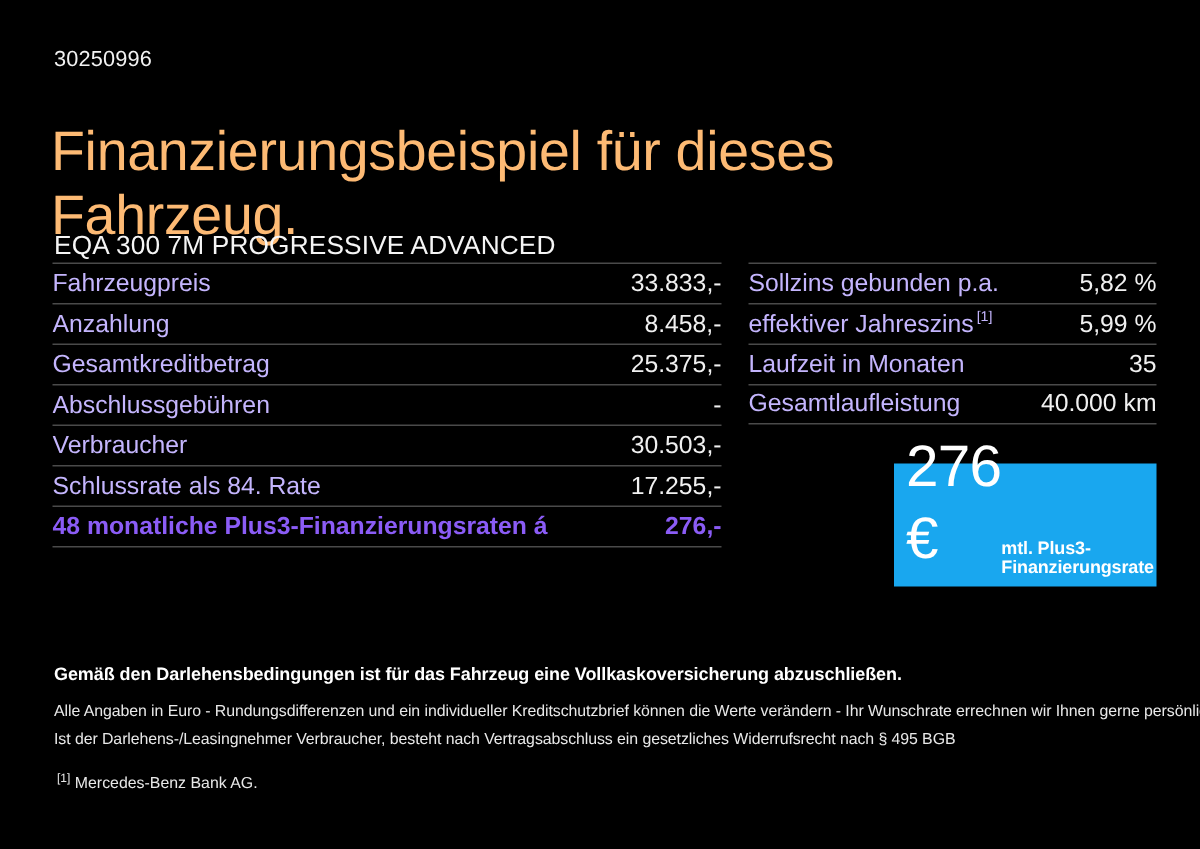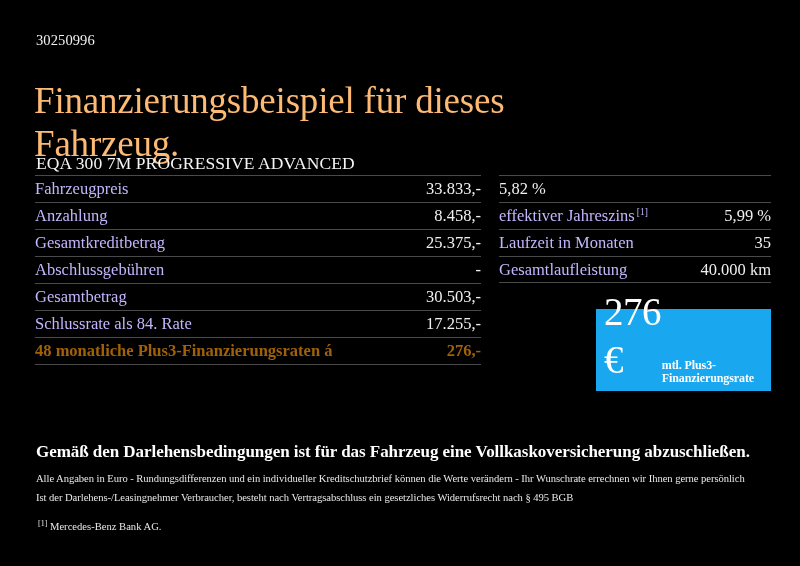--- a/index.html
+++ b/index.html
@@ -13,21 +13,20 @@
     color: #ffffff;
     -webkit-font-smoothing: antialiased;
   }
   .page {
     position: relative;
     width: 800px;
     height: 566px;
     background: #000000;
     overflow: hidden;
     box-sizing: border-box;
-    font-family: Liberation Serif, serif;
   }
 
   
   .stock-id {
     position: absolute;
     left: 36px;
     top: 32px;
     font-size: 14.5px;
     letter-spacing: 0.1px;
     color: #f2f2f2;
@@ -96,21 +95,21 @@
     color: #f0f0f0;
     text-align: right;
   }
   .row.total {
     font-weight: 700;
     border-bottom: 1px solid #4a4a4a;
     height: 28px;
   }
   .row.total .label,
   .row.total .value {
-    color: #a16207;
+    color: #8b5cf6;
   }
   .table-right .row.last {
     border-bottom: 1px solid #4a4a4a;
   }
   sup.fn {
     font-size: 9.5px;
     vertical-align: super;
     line-height: 0;
     padding-left: 2px;
   }
@@ -147,21 +146,21 @@
   }
 
   
   .footer {
     position: absolute;
     left: 36px;
     top: 443px;
     width: 740px;
   }
   .footer-bold {
-    font-size: 17px;
+    font-size: 12px;
     font-weight: 700;
     color: #ffffff;
     line-height: 1.0;
     margin-bottom: 10px;
     letter-spacing: -0.05px;
   }
   .footer-line {
     font-size: 10.6px;
     font-weight: 400;
     color: #e8e8e8;
@@ -201,35 +200,36 @@
     </div>
     <div class="row">
       <span class="label">Gesamtkreditbetrag</span>
       <span class="value">25.375,-</span>
     </div>
     <div class="row">
       <span class="label">Abschlussgebühren</span>
       <span class="value">-</span>
     </div>
     <div class="row">
-      <span class="label">Gesamtbetrag</span>
+      <span class="label">Verbraucher</span>
       <span class="value">30.503,-</span>
     </div>
     <div class="row">
       <span class="label">Schlussrate als 84. Rate</span>
       <span class="value">17.255,-</span>
     </div>
     <div class="row total">
       <span class="label">48 monatliche Plus3-Finanzierungsraten á</span>
       <span class="value">276,-</span>
     </div>
   </div>
 
   <div class="table table-right">
     <div class="row">
+      <span class="label"><span>Sollzins gebunden p.a.</span><sup class="fn"></sup></span>
       <span class="value">5,82 %</span>
     </div>
     <div class="row">
       <span class="label"><span>effektiver Jahreszins</span><sup class="fn">[1]</sup></span>
       <span class="value">5,99 %</span>
     </div>
     <div class="row">
       <span class="label"><span>Laufzeit in Monaten</span><sup class="fn"></sup></span>
       <span class="value">35</span>
     </div>

